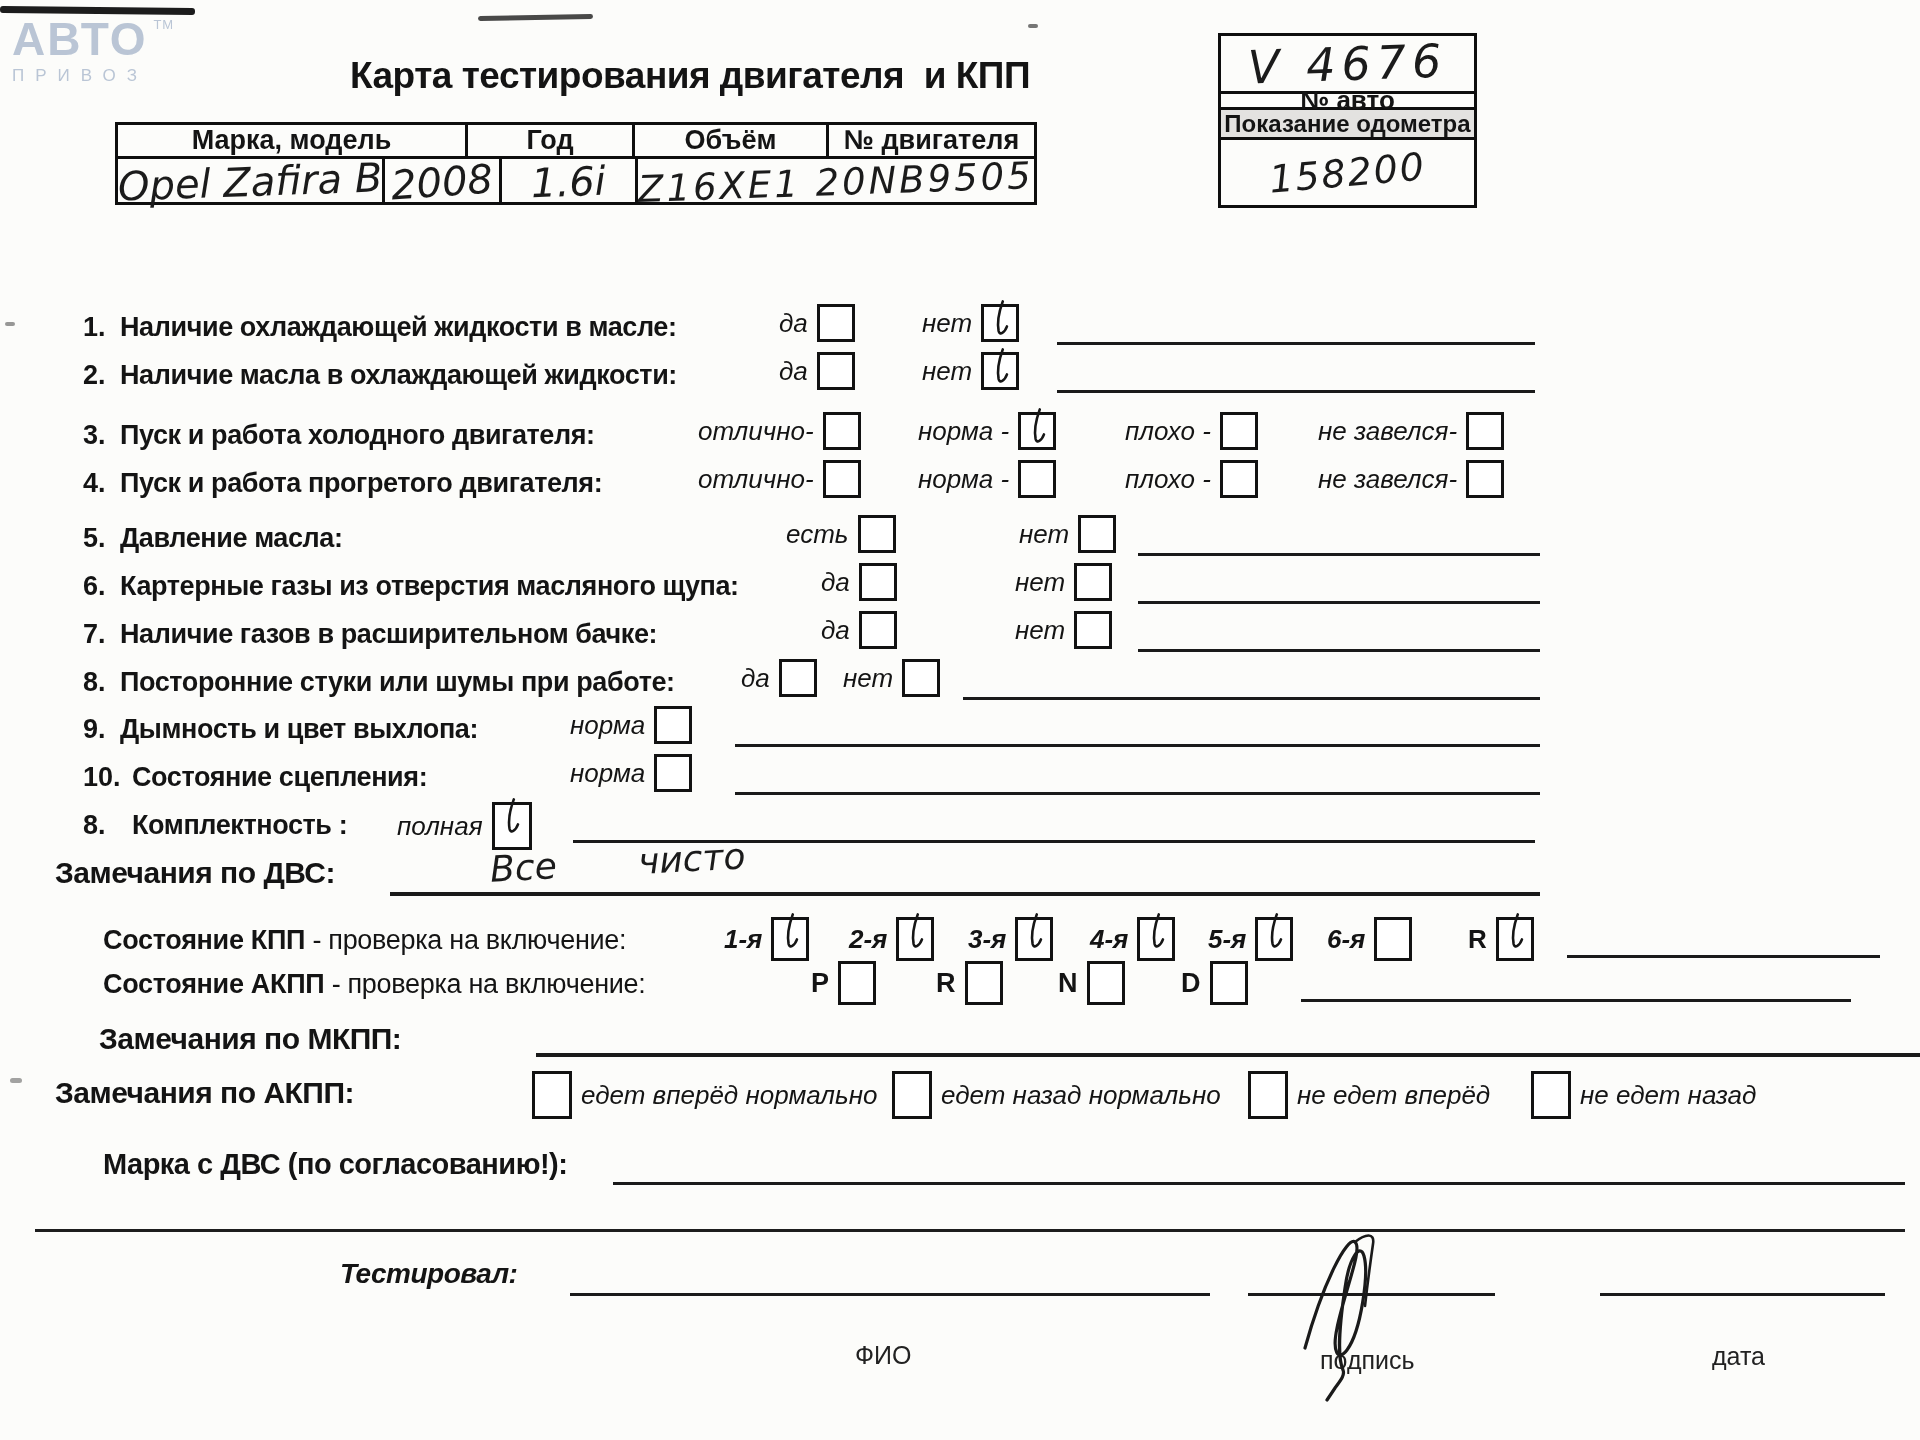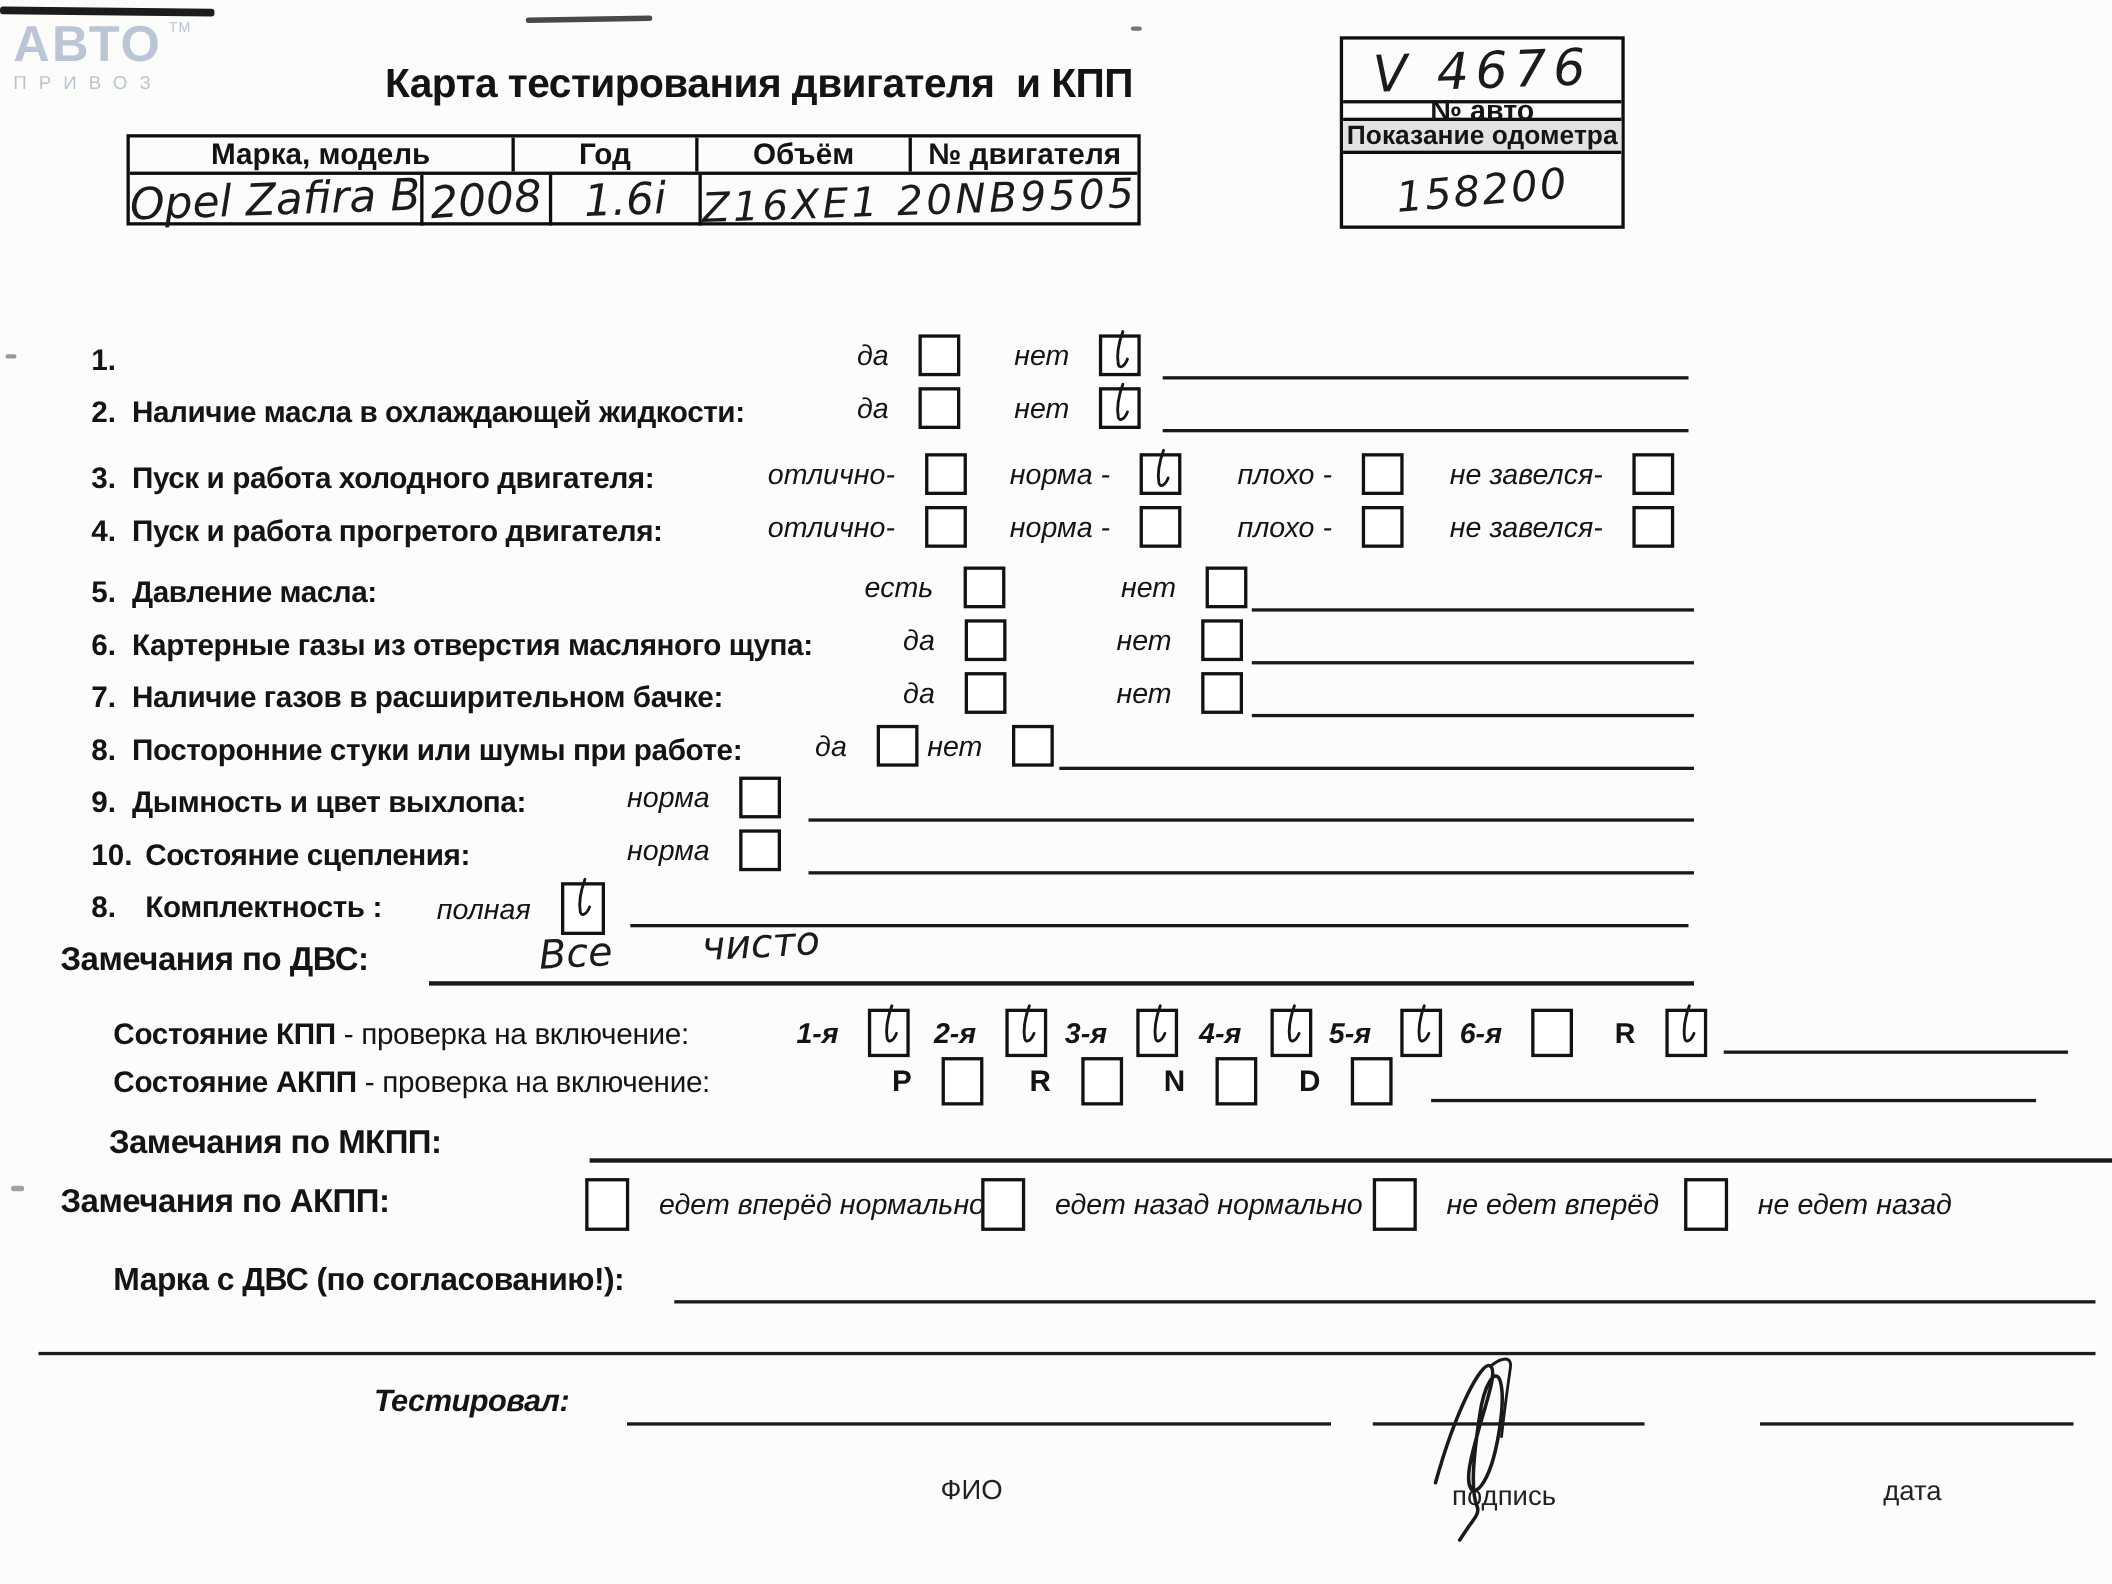--- a/index.html
+++ b/index.html
@@ -33,21 +33,21 @@
   .rb-lab{height:16px;border-bottom:3px solid #0e0e0e;font-size:26px;font-weight:700;}
   .rb-odo{height:30px;border-bottom:3px solid #0e0e0e;font-size:24px;font-weight:700;background:#e3e2e0;}
   .rb-odoval{flex:1;}
   
   .hand{font-style:italic;font-family:"DejaVu Sans",sans-serif;color:#1b1b1b;
         transform:rotate(-2deg);white-space:nowrap;}
   
   .qrow{position:absolute;left:0;right:0;height:48px;}
   .qnum{position:absolute;left:83px;top:0;font-size:27px;font-weight:700;}
   .qlabel{position:absolute;left:120px;top:0;font-size:27px;font-weight:700;letter-spacing:-0.4px;white-space:nowrap;}
-  .opt{position:absolute;top:-8px;display:flex;align-items:center;gap:27px;}
+  .opt{position:absolute;top:-8px;display:flex;align-items:center;gap:9px;}
   .optlab{font-size:26px;font-style:italic;white-space:nowrap;}
   .cb{width:32px;height:32px;border:3px solid #121212;background:#fff;position:relative;flex:none;box-sizing:content-box;}
   .cb.tall{height:38px;}
   .cb.big{width:34px;height:42px;}
   .cb svg{position:absolute;left:3px;top:-12px;width:26px;height:48px;overflow:visible;}
   .qline{position:absolute;top:30px;border-bottom:3px solid #1a1a1a;height:0;}
   
   .sec-label{position:absolute;font-weight:800;font-size:30px;letter-spacing:-0.5px;white-space:nowrap;}
   .sub-label{position:absolute;font-size:27px;white-space:nowrap;letter-spacing:-0.3px;}
   .sub-label b{font-weight:800;}
@@ -107,20 +107,21 @@
       </div>
     <div class="rb-r rb-lab">№ авто</div>
     <div class="rb-r rb-odo">Показание одометра</div>
     <div class="rb-r rb-odoval">
         <span class="hand" style="font-size:38px;transform:rotate(-5deg);letter-spacing:2px;">158200</span>
       </div>
   </div>
 
   <div class="qrow" style="top:312px;">
     <span class="qnum">1.</span>
+    <span class="qlabel">Наличие охлаждающей жидкости в масле:</span>
     <span class="opt" style="left:779px;">
         <span class="optlab">да</span>
         <span class="cb"></span>
       </span>
     <span class="opt" style="left:922px;">
         <span class="optlab">нет</span>
         <span class="cb">
           <svg viewBox="0 0 28 50" xmlns="http://www.w3.org/2000/svg">
             <path d="M17 6 C13 17 11 30 12.5 38 C13.6 43 19 40 21.5 33" fill="none" stroke="#161616" stroke-width="2.8" stroke-linecap="round"></path>
           </svg>

